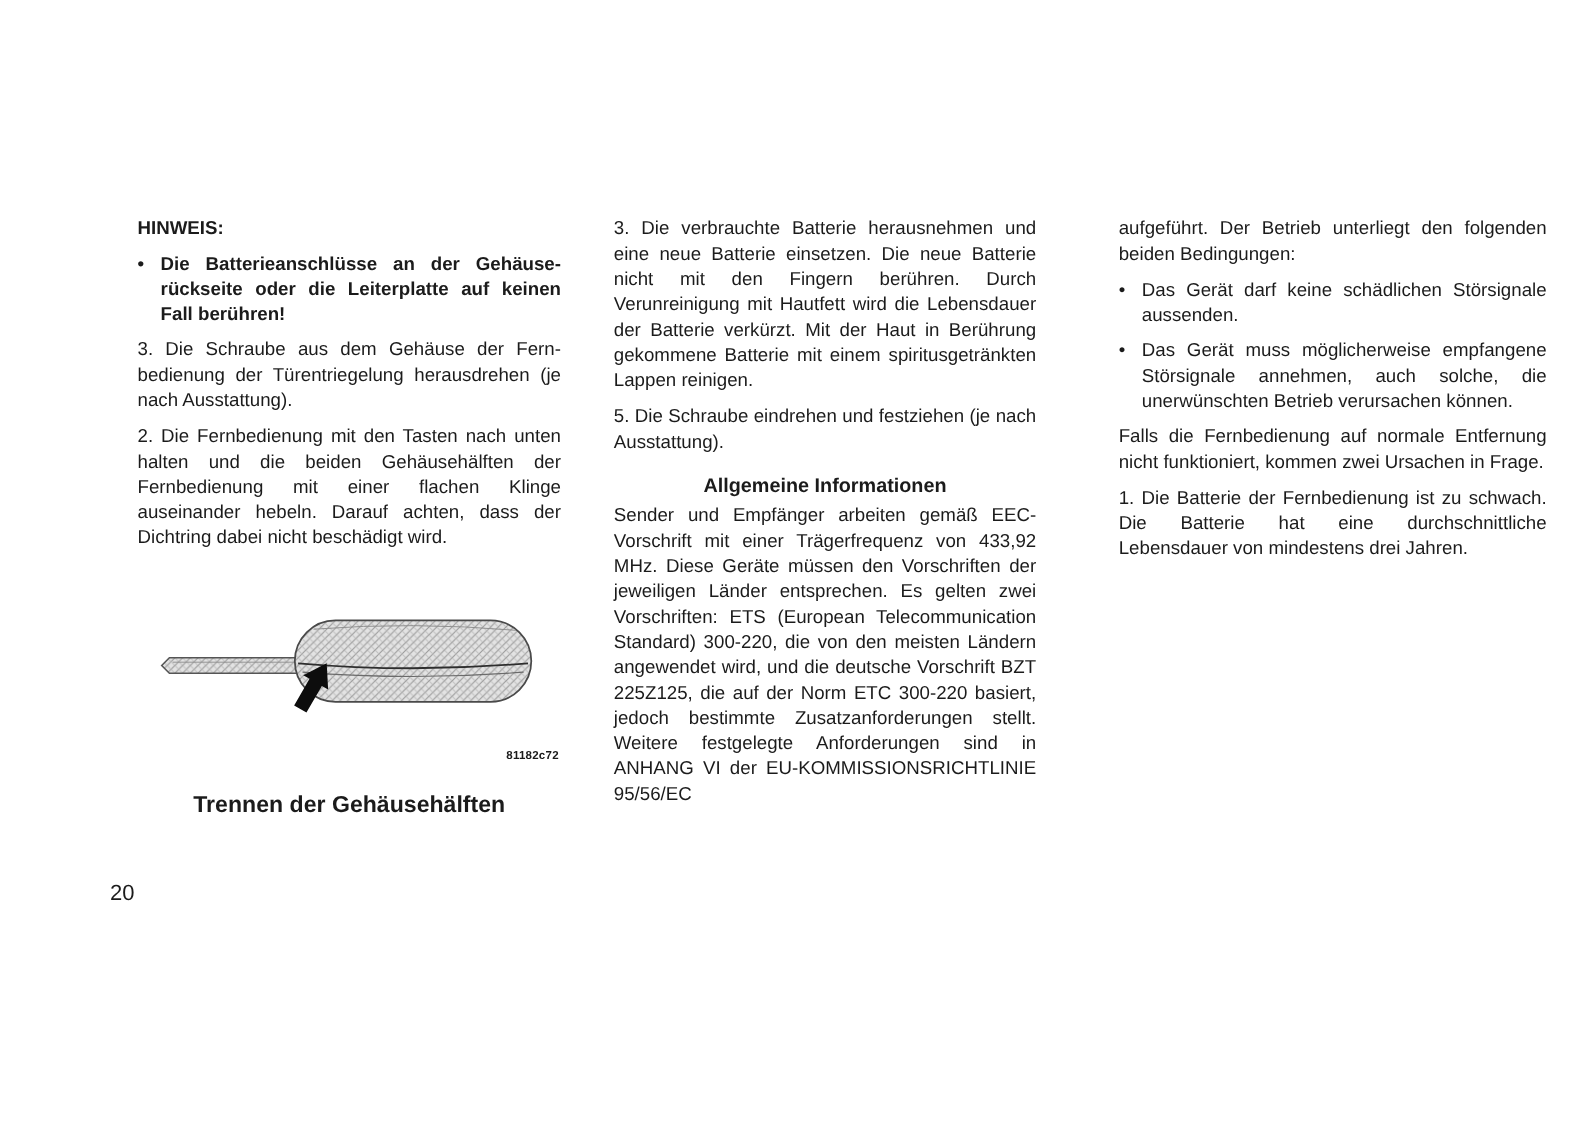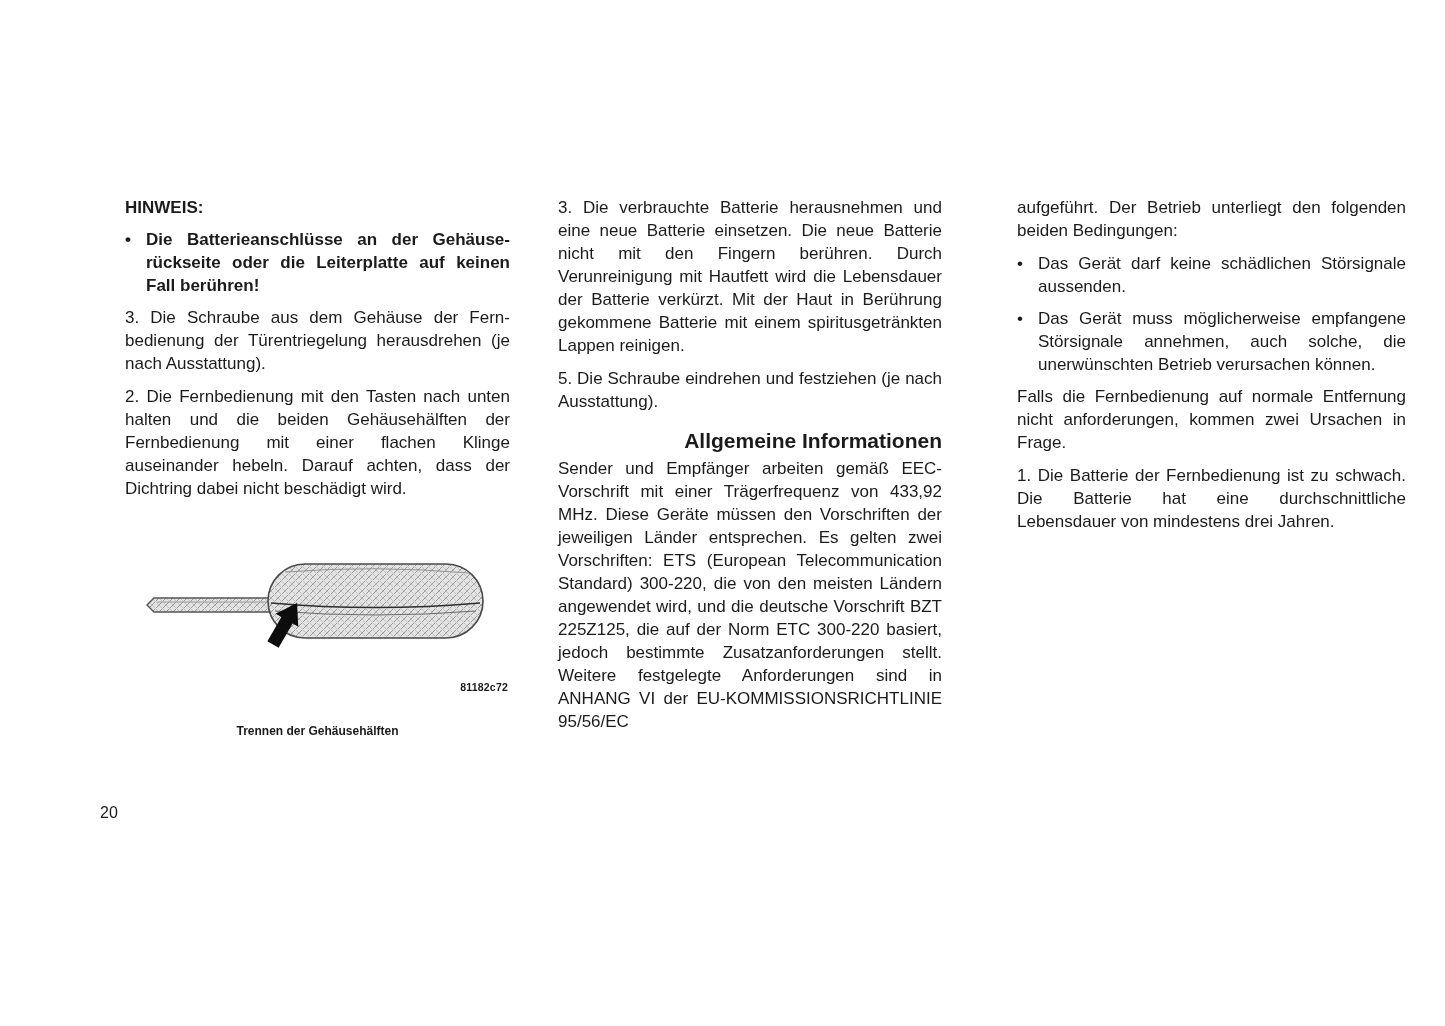--- a/index.html
+++ b/index.html
@@ -25,48 +25,48 @@
 
   .para { margin-bottom: 10px; }
   .note-label { font-weight: bold; margin-bottom: 9px; }
   .bullet { display: flex; margin-bottom: 9px; }
   .bullet .marker { flex: none; width: 21px; }
   .bullet .marker span { display: inline-block; }
   .bullet.bold { font-weight: bold; }
   .bullet .btext { flex: 1; }
 
   .section-heading {
-    font-size: 21px;
+    font-size: 18px;
     font-weight: bold;
-    text-align: right;
+    text-align: center;
     margin: 15px 0 3px 0;
     line-height: 26px;
   }
 
   figure { margin-top: 56px; text-align: center; }
   figure svg { display: inline-block; }
   .fig-id {
     text-align: right;
     font-size: 10.5px;
     font-weight: bold;
     letter-spacing: 0.2px;
     margin: 14px 2px 0 0;
     line-height: 12px;
   }
   figcaption {
     font-weight: bold;
-    font-size: 12px;
+    font-size: 21px;
     margin-top: 27px;
     text-align: center;
   }
   .page-num {
     position: absolute;
     left: 100px;
     top: 801px;
-    font-size: 16px;
+    font-size: 20px;
     line-height: 23px;
   }
 </style>
 </head>
 <body>
 
 <div class="page">
 
   <div class="col col1">
     <p class="note-label">HINWEIS:</p>
@@ -117,18 +117,18 @@
     <div class="bullet">
       <span class="marker"><span>•</span></span>
       <span class="btext">Das Gerät darf keine schädlichen Störsig­nale aussenden.</span>
     </div>
 
     <div class="bullet">
       <span class="marker"><span>•</span></span>
       <span class="btext">Das Gerät muss möglicherweise empfan­gene Störsignale annehmen, auch solche, die unerwünschten Betrieb verursachen können.</span>
     </div>
 
-    <p class="para">Falls die Fernbedienung auf normale Entfer­nung nicht anforderungen, kommen zwei Ursachen in Frage.</p>
+    <p class="para">Falls die Fernbedienung auf normale Entfer­nung nicht funktioniert, kommen zwei Ursachen in Frage.</p>
     <p class="para">1. Die Batterie der Fernbedienung ist zu schwach. Die Batterie hat eine durchschnittli­che Lebensdauer von mindestens drei Jahren.</p>
   </div>
 
   <div class="page-num">20</div>
 </div>
 
 </body></html>

